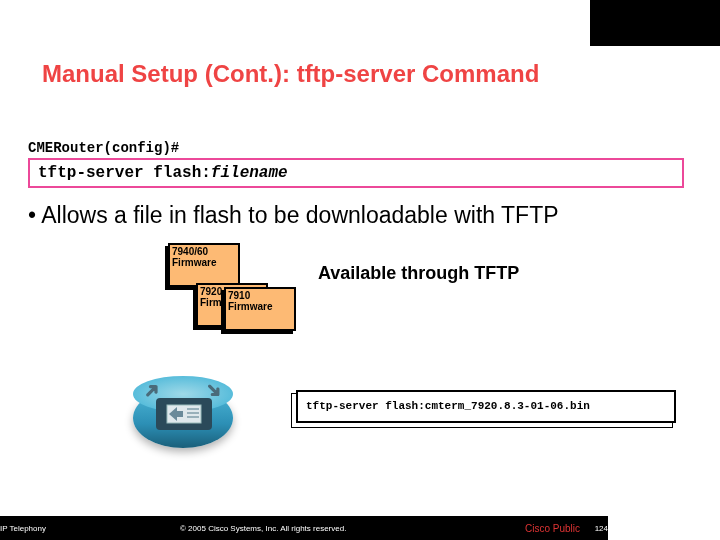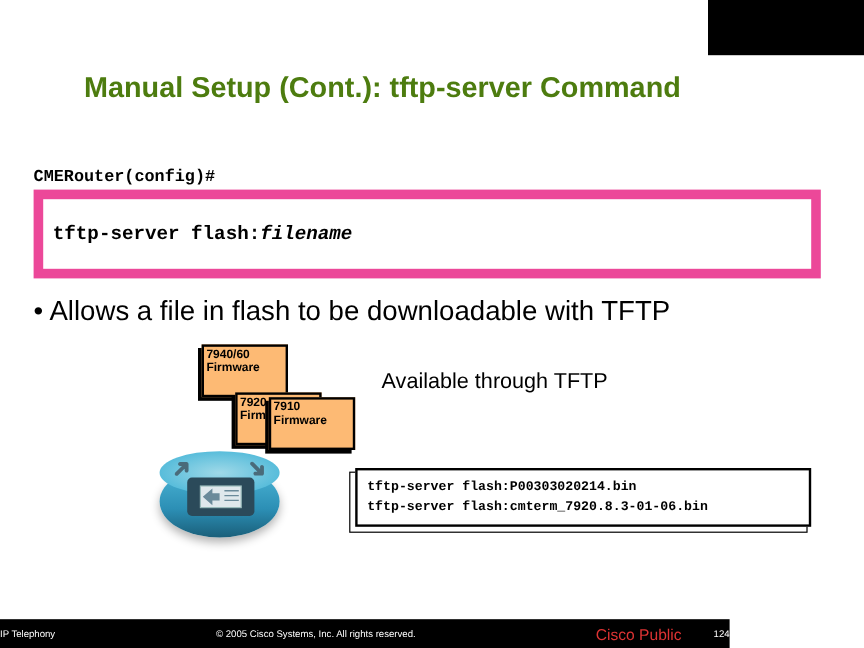--- a/index.html
+++ b/index.html
@@ -6,24 +6,24 @@
   body {
     width: 720px;
     height: 540px;
     background: #fff;
     font-family: Arial, Helvetica, sans-serif;
     position: relative;
     overflow: hidden;
   }
   .title {
     position: absolute;
-    left: 70px;
+    left: 42px;
     top: 60px;
     background: #fff;
-    color: #4d7c0f;
+    color: #ef4444;
     font-size: 24px;
     font-weight: bold;
     padding-right: 10px;
   }
   .black-corner {
     position: absolute;
     top: 0;
     right: 0;
     width: 130px;
     height: 46px;
@@ -35,22 +35,22 @@
     left: 28px;
     right: 36px;
   }
   .prompt {
     font-family: "Courier New", monospace;
     font-weight: bold;
     font-size: 14px;
     margin-bottom: 2px;
   }
   .cmd-box {
-    border: 8px solid #ec4899;
-    padding: 20px 8px;
+    border: 2px solid #ec4899;
+    padding: 4px 8px;
     font-family: "Courier New", monospace;
     font-weight: bold;
     font-size: 16px;
     background: #fff;
     margin-bottom: 14px;
   }
   .cmd-arg { font-style: italic; }
   .bullet {
     font-size: 23px;
     margin-bottom: 14px;
@@ -74,21 +74,21 @@
     box-shadow: -3px 3px 0 #000;
   }
   .doc1 { top: 0; left: 40px; }
   .doc2 { top: 22px; left: 68px; margin-top: 18px; }
   .doc3 { top: 44px; left: 96px; }
   .tftp-label {
     position: absolute;
     top: 20px;
     left: 190px;
     font-size: 18px;
-    font-weight: normal;
+    font-weight: bold;
   }
   .router {
     position: absolute;
     left: 128px;
     top: 368px;
     width: 110px;
     height: 100px;
   }
   .router-body {
     position: absolute;
@@ -153,21 +153,21 @@
     background: #000;
     color: #fff;
     font-size: 8px;
     display: flex;
     align-items: center;
     justify-content: space-between;
     padding: 0 0;
   }
   .footer-left { color: #fff; }
   .footer-mid { color: #fff; position: absolute; left: 180px; }
-  .footer-cisco { color: #d33; font-size: 13px; position: absolute; right: 40px; }
+  .footer-cisco { color: #d33; font-size: 10px; position: absolute; right: 28px; }
   .footer-num { color: #fff; }
 </style>
 </head>
 <body>
 
 <div class="black-corner"></div>
 
 <div class="title">Manual Setup (Cont.): tftp-server Command</div>
 
 <div class="content">
@@ -204,21 +204,20 @@
       <rect x="2" y="2" width="34" height="18" fill="#dfe8ec" stroke="#9bb" stroke-width="1"></rect>
       <polygon points="4,11 12,4 12,8 18,8 18,14 12,14 12,18" fill="#6a8a9a"></polygon>
       <line x1="22" y1="6" x2="34" y2="6" stroke="#6a8a9a" stroke-width="1.2"></line>
       <line x1="22" y1="10" x2="34" y2="10" stroke="#6a8a9a" stroke-width="1.2"></line>
       <line x1="22" y1="14" x2="34" y2="14" stroke="#6a8a9a" stroke-width="1.2"></line>
     </svg>
   </div>
 </div>
 
 <div class="code-box">
-  <div>tftp-server flash:P00303020214.bin</div>
   <div>tftp-server flash:cmterm_7920.8.3-01-06.bin</div>
 </div>
 
 <div class="footer">
   <span class="footer-left">IP Telephony</span>
   <span class="footer-mid">© 2005 Cisco Systems, Inc. All rights reserved.</span>
   <span class="footer-cisco">Cisco Public</span>
   <span class="footer-num">124</span>
 </div>
 

